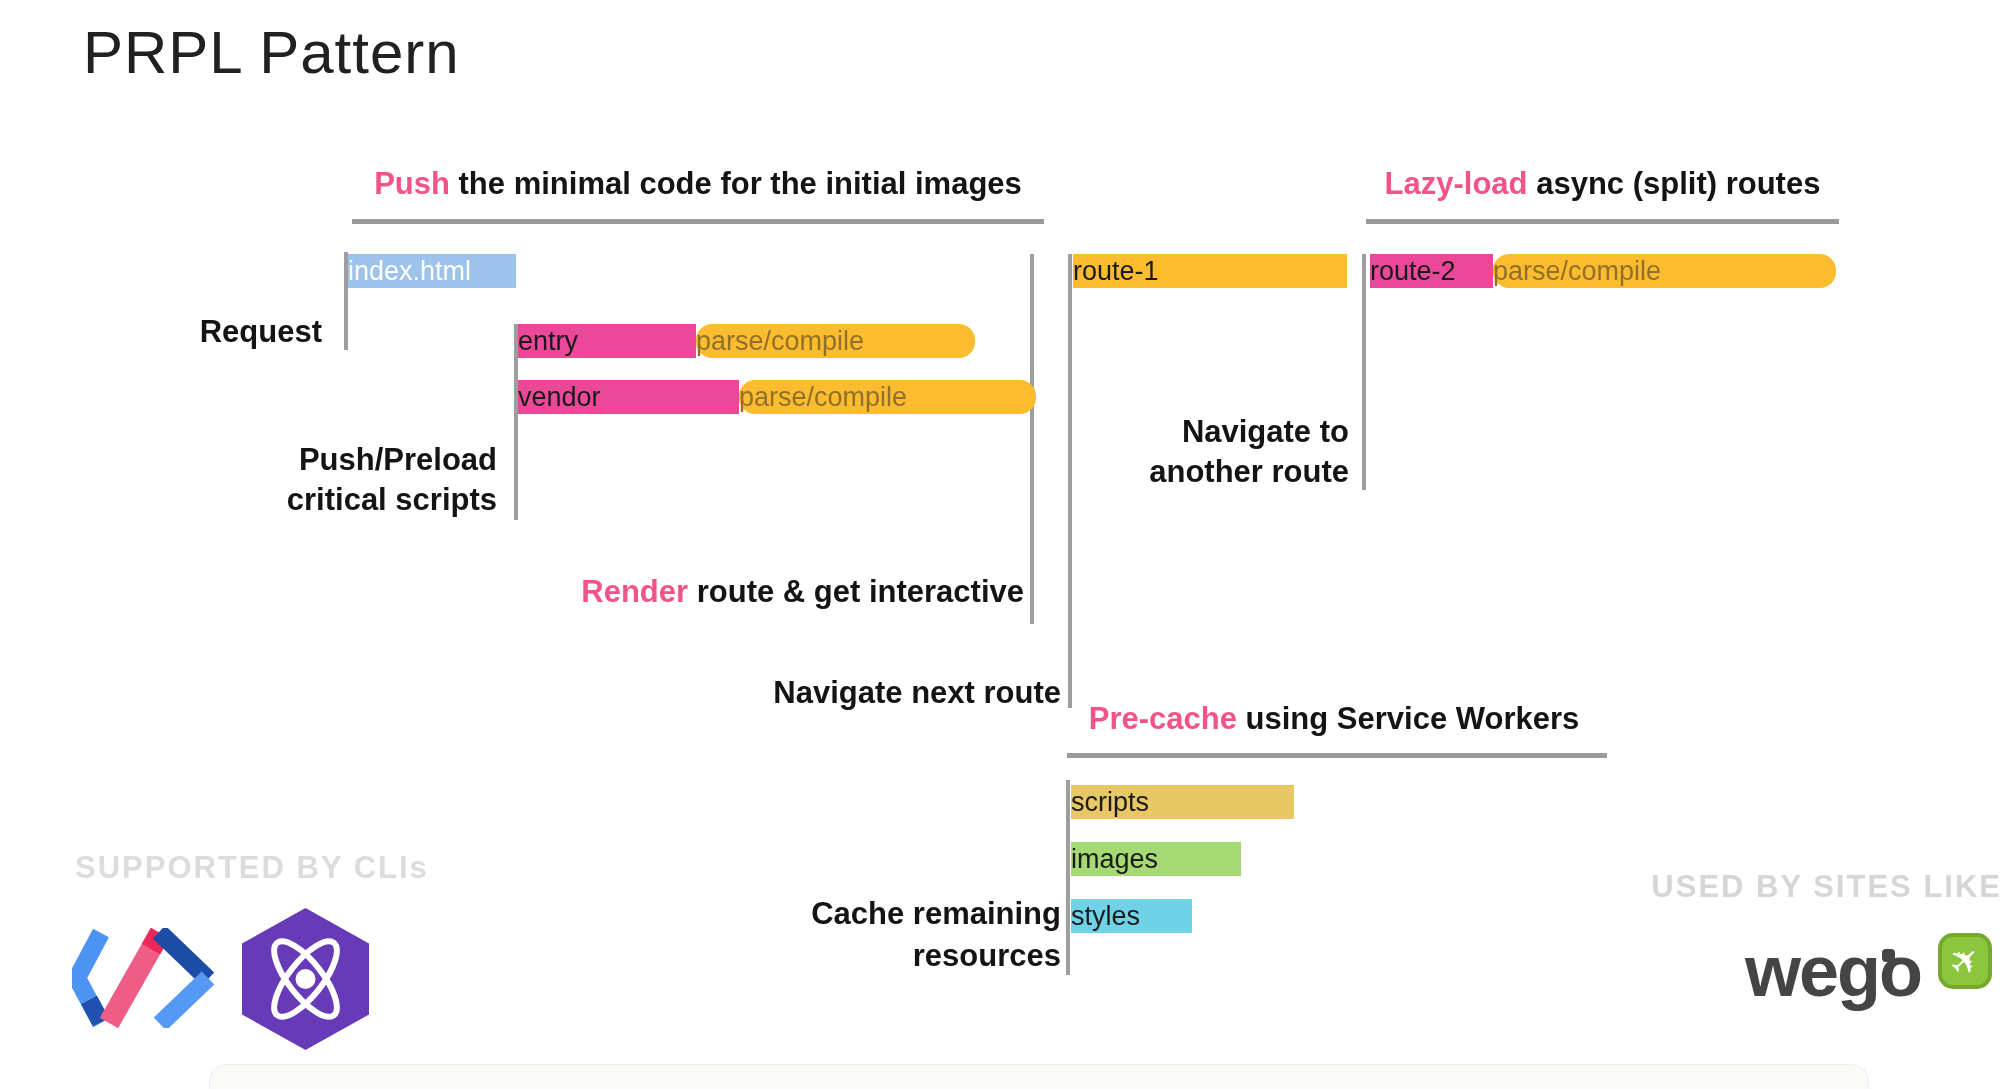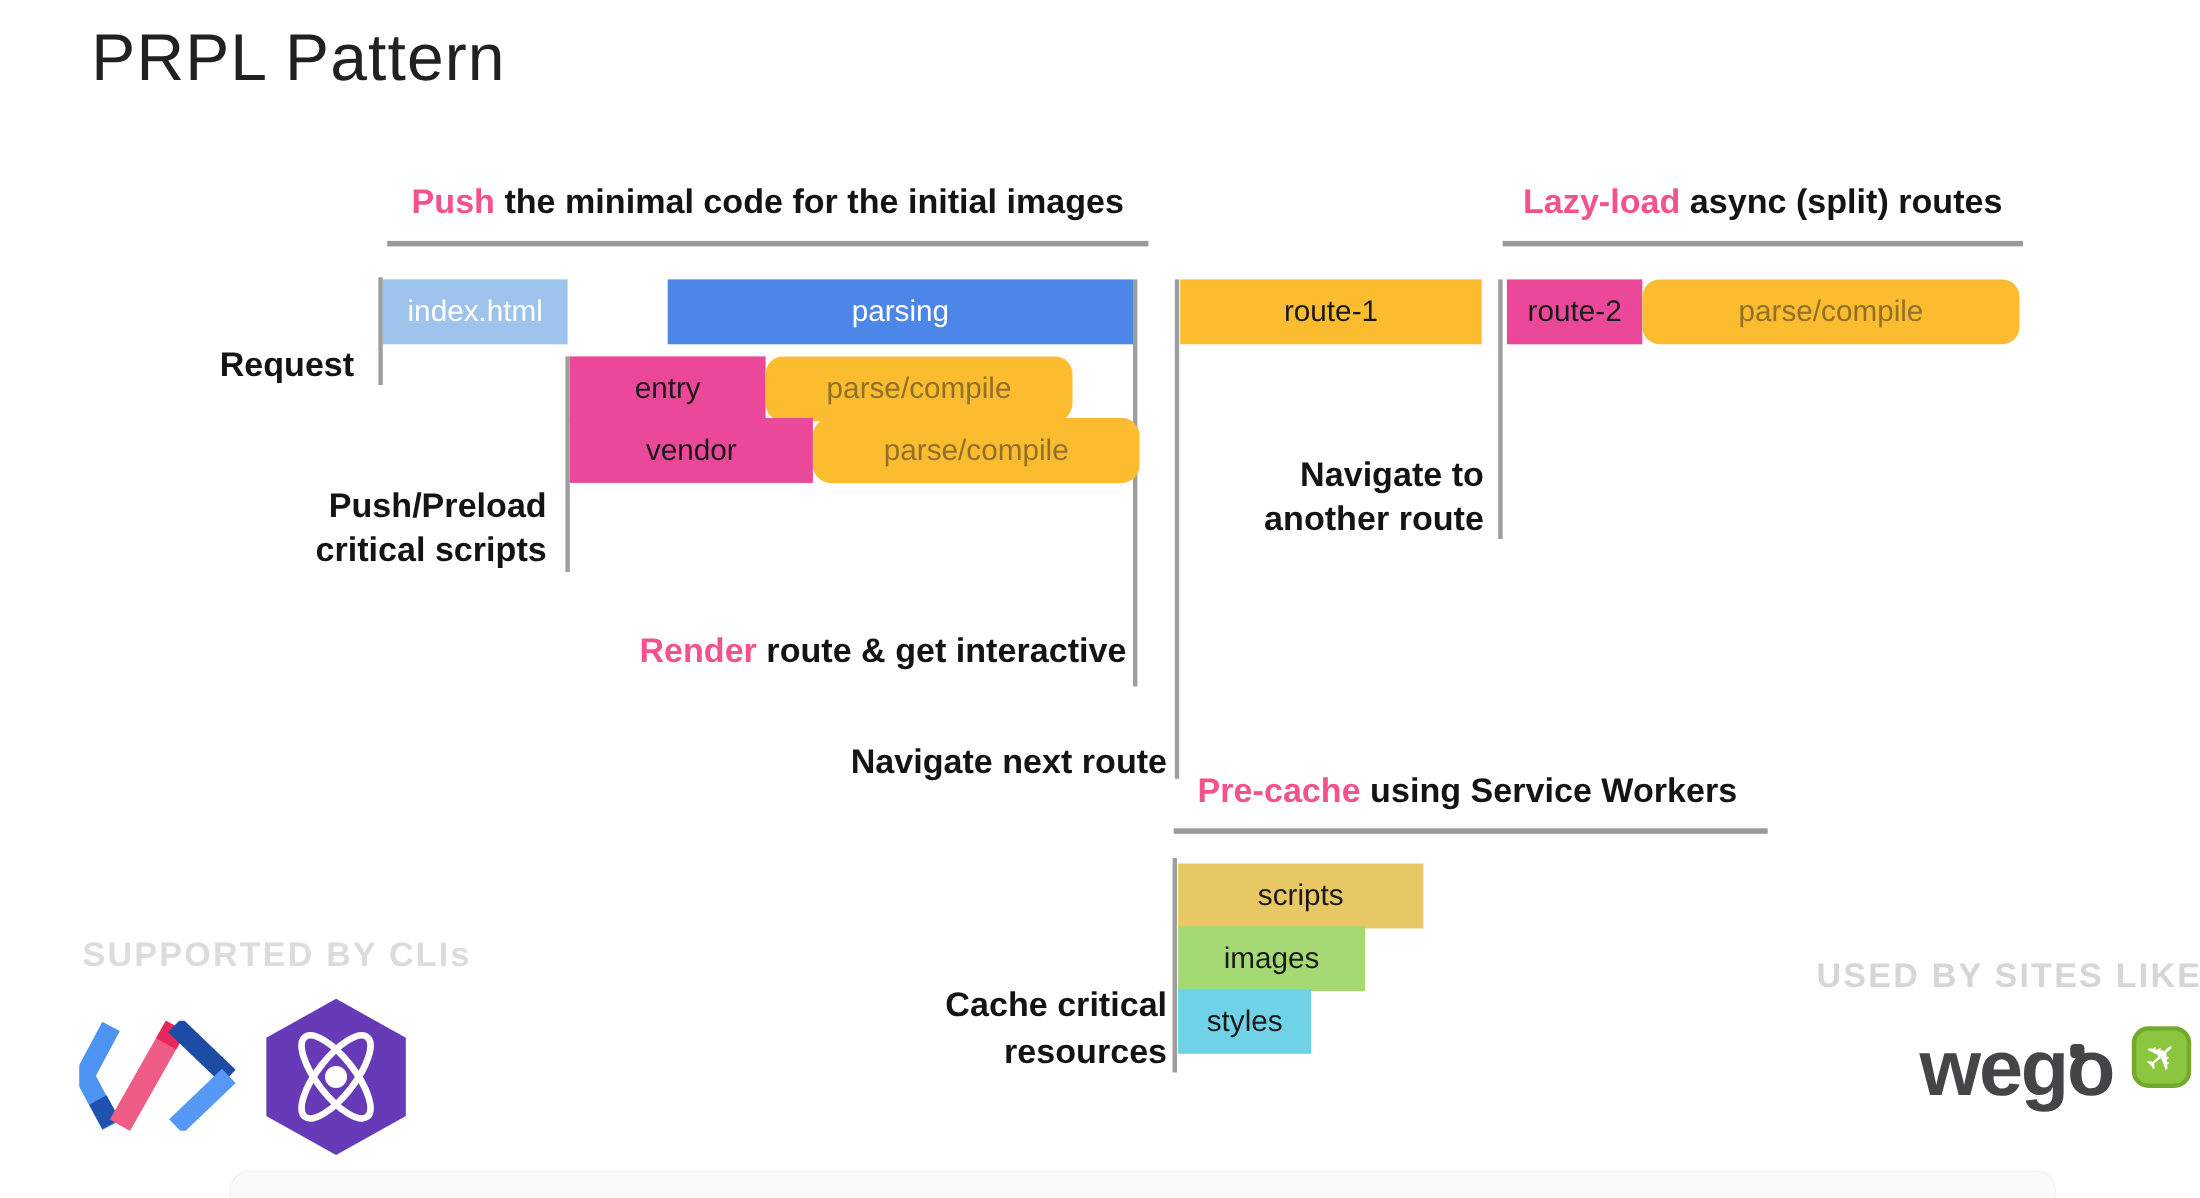--- a/index.html
+++ b/index.html
@@ -7,21 +7,21 @@
   #canvas{position:relative;width:2000px;height:1089px;background:#ffffff;overflow:hidden;margin-left:39px;}
 
   .title{position:absolute;left:44px;top:18px;font-size:60px;font-weight:300;color:#212121;letter-spacing:1px;}
 
   .section-heading{position:absolute;font-size:31px;font-weight:700;color:#141414;text-align:center;white-space:nowrap;}
   .section-heading .hl{color:#F3538B;}
   .rule{position:absolute;height:5px;background:#9A9A9A;}
 
   .vline{position:absolute;width:4px;background:#9E9E9E;}
 
-  .bar{position:absolute;height:59px;display:flex;align-items:center;justify-content:center;
+  .bar{position:absolute;height:34px;display:flex;align-items:center;justify-content:flex-start;
        font-size:27px;color:#1a1a1a;white-space:nowrap;}
   .bar.blue-light{background:#9DC2EC;color:#ffffff;}
   .bar.blue{background:#4C86E8;color:#ffffff;}
   .bar.tan{background:#ec4899;}
   .bar.orange{background:#FBBD2F;}
   .bar.orange.dim-text{color:#92702A;border-radius:16px;}
   .bar.gold{background:#E8C765;}
   .bar.green{background:#A4D973;}
   .bar.cyan{background:#6FD2E7;}
 
@@ -64,23 +64,20 @@
 
   <div class="vline" style="left:305px;top:252px;height:98px;"></div>
   <div class="vline" style="left:475px;top:324px;height:196px;"></div>
   <div class="vline" style="left:991px;top:254px;height:370px;"></div>
   <div class="vline" style="left:1029px;top:254px;height:454px;"></div>
   <div class="vline" style="left:1323px;top:254px;height:236px;"></div>
   <div class="vline" style="left:1027px;top:780px;height:195px;"></div>
 
   <div class="bar blue-light" style="left:309px;top:254px;width:168px;">
     <span>index.html</span>
-  </div>
-  <div class="bar blue" style="left:568px;top:254px;width:423px;">
-    <span>parsing</span>
   </div>
   <div class="bar orange" style="left:1034px;top:254px;width:274px;">
     <span>route-1</span>
   </div>
   <div class="bar tan" style="left:1331px;top:254px;width:123px;">
     <span>route-2</span>
   </div>
   <div class="bar orange dim-text" style="left:1454px;top:254px;width:343px;">
     <span>parse/compile</span>
   </div>
@@ -126,21 +123,21 @@
     <span>scripts</span>
   </div>
   <div class="bar green" style="left:1032px;top:842px;width:170px;">
     <span>images</span>
   </div>
   <div class="bar cyan" style="left:1032px;top:899px;width:121px;">
     <span>styles</span>
   </div>
 
   <div class="rowlabel two-line" style="left:700px;top:893px;width:322px;line-height:42px;">
-    <div>Cache critical</div>
+    <div>Cache remaining</div>
     <div>resources</div>
   </div>
 
   <div class="caption left" style="left:36px;top:850px;">SUPPORTED BY CLIs</div>
   <div class="caption right" style="left:1600px;top:869px;width:363px;">USED BY SITES LIKE</div>
 
   <div class="logo" style="left:33px;top:928px;width:150px;height:100px;">
     <svg width="150" height="100" viewBox="0 0 150 100">
       <polyline points="29,5 5,50 29,95" fill="none" stroke="#4D93F1" stroke-width="18"></polyline>
       <line x1="17" y1="72" x2="29" y2="94" stroke="#2151AF" stroke-width="18"></line>

